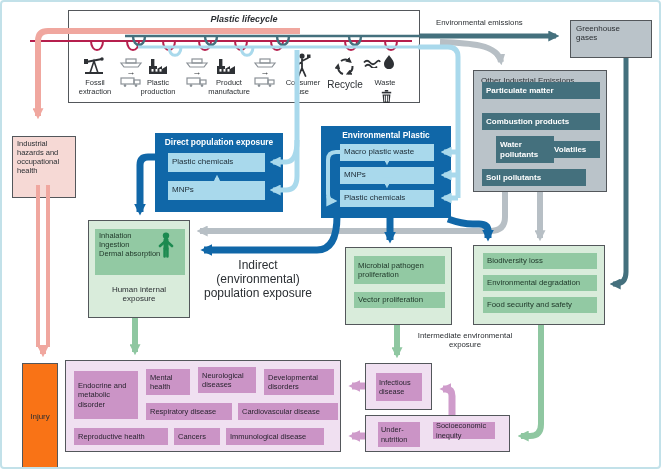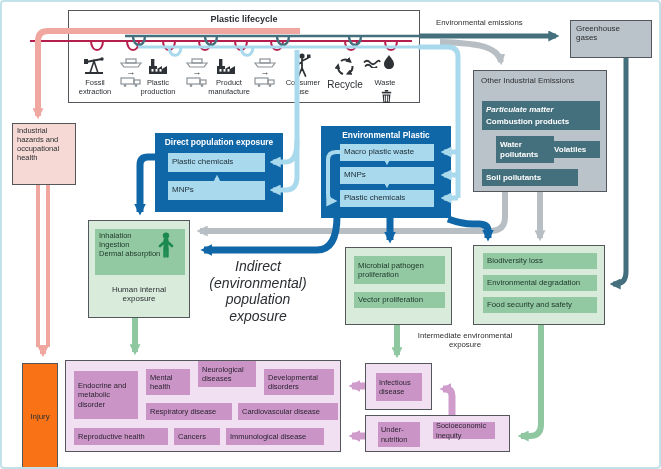--- a/index.html
+++ b/index.html
@@ -21,21 +21,21 @@
   svg{display:block;}
   #overlay{position:absolute;left:0;top:0;pointer-events:none;}
   #frame{position:absolute;left:0;top:0;right:0;bottom:0;border:2px solid #c2e1e9;border-radius:4px;pointer-events:none;}
 </style>
 </head>
 <body>
 
 <div id="fig">
 
   <div class="panel" style="left:68px;top:10px;width:352px;height:93px;background:#fff;">
-    <div class="abs t ctr" style="left:0;top:3px;width:100%;font-weight:bold;font-size:9px;">Plastic lifecycle</div>
+    <div class="abs t ctr" style="left:0;top:3px;width:100%;font-weight:bold;font-size:9px;font-style:italic;">Plastic lifecycle</div>
 
     <div class="abs" style="left:14px;top:44px;">
       <svg width="22" height="20" viewBox="0 0 22 20">
         <path d="M2,18 h18" stroke="#2e3135" stroke-width="2" fill="none"></path>
         <path d="M7,18 L11,6 L15,18" fill="none" stroke="#2e3135" stroke-width="1.6"></path>
         <path d="M3,7 L19,4" stroke="#2e3135" stroke-width="2" fill="none"></path>
         <rect x="1" y="4" width="4" height="5" fill="#2e3135"></rect>
         <circle cx="19" cy="4" r="1.7" fill="#2e3135"></circle>
       </svg>
     </div>
@@ -149,29 +149,29 @@
           <rect x="6.8" y="5.6" width="1" height="6" fill="#fff"></rect>
       </svg>
     </div>
   </div>
 
   <div class="panel pre t" style="left:570px;top:20px;width:82px;height:38px;background:#bac3c9;padding:3px 5px;">Greenhouse
 gases</div>
 
   <div class="panel" style="left:473px;top:70px;width:134px;height:122px;background:#bac3c9;">
     <div class="abs ptitle" style="left:7px;top:5px;">Other Industrial Emissions</div>
-    <div class="chip tealchip" style="left:8px;top:30px;width:118px;height:17px;font-style:italic;">Particulate matter</div>
+    <div class="chip tealchip" style="left:8px;top:11px;width:118px;height:17px;">Particulate matter</div>
     <div class="chip tealchip" style="left:8px;top:42px;width:118px;height:17px;">Combustion products</div>
     <div class="chip tealchip pre" style="left:8px;top:65px;width:58px;height:27px;margin-left:14px;">Water
 pollutants</div>
     <div class="chip tealchip" style="left:76px;top:70px;width:50px;height:17px;">Volatiles</div>
-    <div class="chip tealchip" style="left:8px;top:98px;width:96px;height:17px;">Soil pollutants</div>
-  </div>
-
-  <div class="panel t pre" style="left:12px;top:123px;width:64px;height:62px;background:#f6d9d5;padding:3px 4px;font-size:7.5px;">Industrial
+    <div class="chip tealchip" style="left:8px;top:98px;width:104px;height:17px;">Soil pollutants</div>
+  </div>
+
+  <div class="panel t pre" style="left:12px;top:136px;width:64px;height:62px;background:#f6d9d5;padding:3px 4px;font-size:7.5px;">Industrial
 hazards and
 occupational
 health</div>
 
   <div class="abs" style="left:155px;top:133px;width:128px;height:79px;background:#1067a8;">
     <div class="abs wtitle" style="left:0;top:4px;">Direct population exposure</div>
     <div class="chip bluechip" style="left:13px;top:20px;width:97px;height:19px;">Plastic chemicals</div>
     <div class="chip bluechip" style="left:13px;top:48px;width:97px;height:19px;">MNPs</div>
   </div>
 
@@ -190,21 +190,21 @@
       <svg width="16" height="26" viewBox="0 0 16 26">
         <circle cx="8" cy="3.6" r="3.2" fill="#1c8a50"></circle>
         <path d="M8,8 V16" stroke="#1c8a50" stroke-width="5" stroke-linecap="round"></path>
         <path d="M7,9.5 L2,14 M9,9.5 L14,14 M6.6,16.5 V24.5 M9.4,16.5 V24.5" stroke="#1c8a50" stroke-width="2.6" stroke-linecap="round" fill="none"></path>
       </svg>
     </div>
     <div class="abs t pre ctr" style="left:0;top:64px;width:100%;">Human internal
 exposure</div>
   </div>
 
-  <div class="abs t pre ctr" style="left:198px;top:258px;width:120px;font-size:14px;font-style:italic;">Indirect (environmental)
+  <div class="abs t pre ctr" style="left:198px;top:258px;width:120px;font-size:12px;">Indirect (environmental)
 population exposure</div>
 
   <div class="panel" style="left:345px;top:247px;width:107px;height:78px;background:#d9ecdb;">
     <div class="chip greenchip pre" style="left:8px;top:8px;width:91px;height:28px;">Microbial pathogen
 proliferation</div>
     <div class="chip greenchip" style="left:8px;top:44px;width:91px;height:16px;">Vector proliferation</div>
   </div>
 
   <div class="panel" style="left:473px;top:245px;width:132px;height:80px;background:#d9ecdb;">
     <div class="chip greenchip" style="left:9px;top:7px;width:114px;height:16px;">Biodiversity loss</div>
@@ -216,21 +216,21 @@
 exposure</div>
 
   <div class="panel t ctr" style="left:22px;top:363px;width:36px;height:108px;background:#f97316;display:flex;align-items:center;justify-content:center;">Injury</div>
 
   <div class="panel" style="left:65px;top:360px;width:276px;height:92px;background:#f0e0f1;">
     <div class="chip purplechip pre" style="left:8px;top:10px;width:64px;height:48px;">Endocrine and
 metabolic
 disorder</div>
     <div class="chip purplechip pre" style="left:80px;top:8px;width:44px;height:26px;">Mental
 health</div>
-    <div class="chip purplechip pre" style="left:132px;top:0;width:58px;height:26px;">Neurological
+    <div class="chip purplechip pre" style="left:132px;top:6px;width:58px;height:26px;">Neurological
 diseases</div>
     <div class="chip purplechip pre" style="left:198px;top:8px;width:70px;height:26px;">Developmental
 disorders</div>
     <div class="chip purplechip" style="left:80px;top:42px;width:86px;height:17px;">Respiratory disease</div>
     <div class="chip purplechip" style="left:172px;top:42px;width:100px;height:17px;">Cardiovascular disease</div>
     <div class="chip purplechip" style="left:8px;top:67px;width:94px;height:17px;">Reproductive health</div>
     <div class="chip purplechip" style="left:108px;top:67px;width:46px;height:17px;">Cancers</div>
     <div class="chip purplechip" style="left:160px;top:67px;width:98px;height:17px;">Immunological disease</div>
   </div>
 

